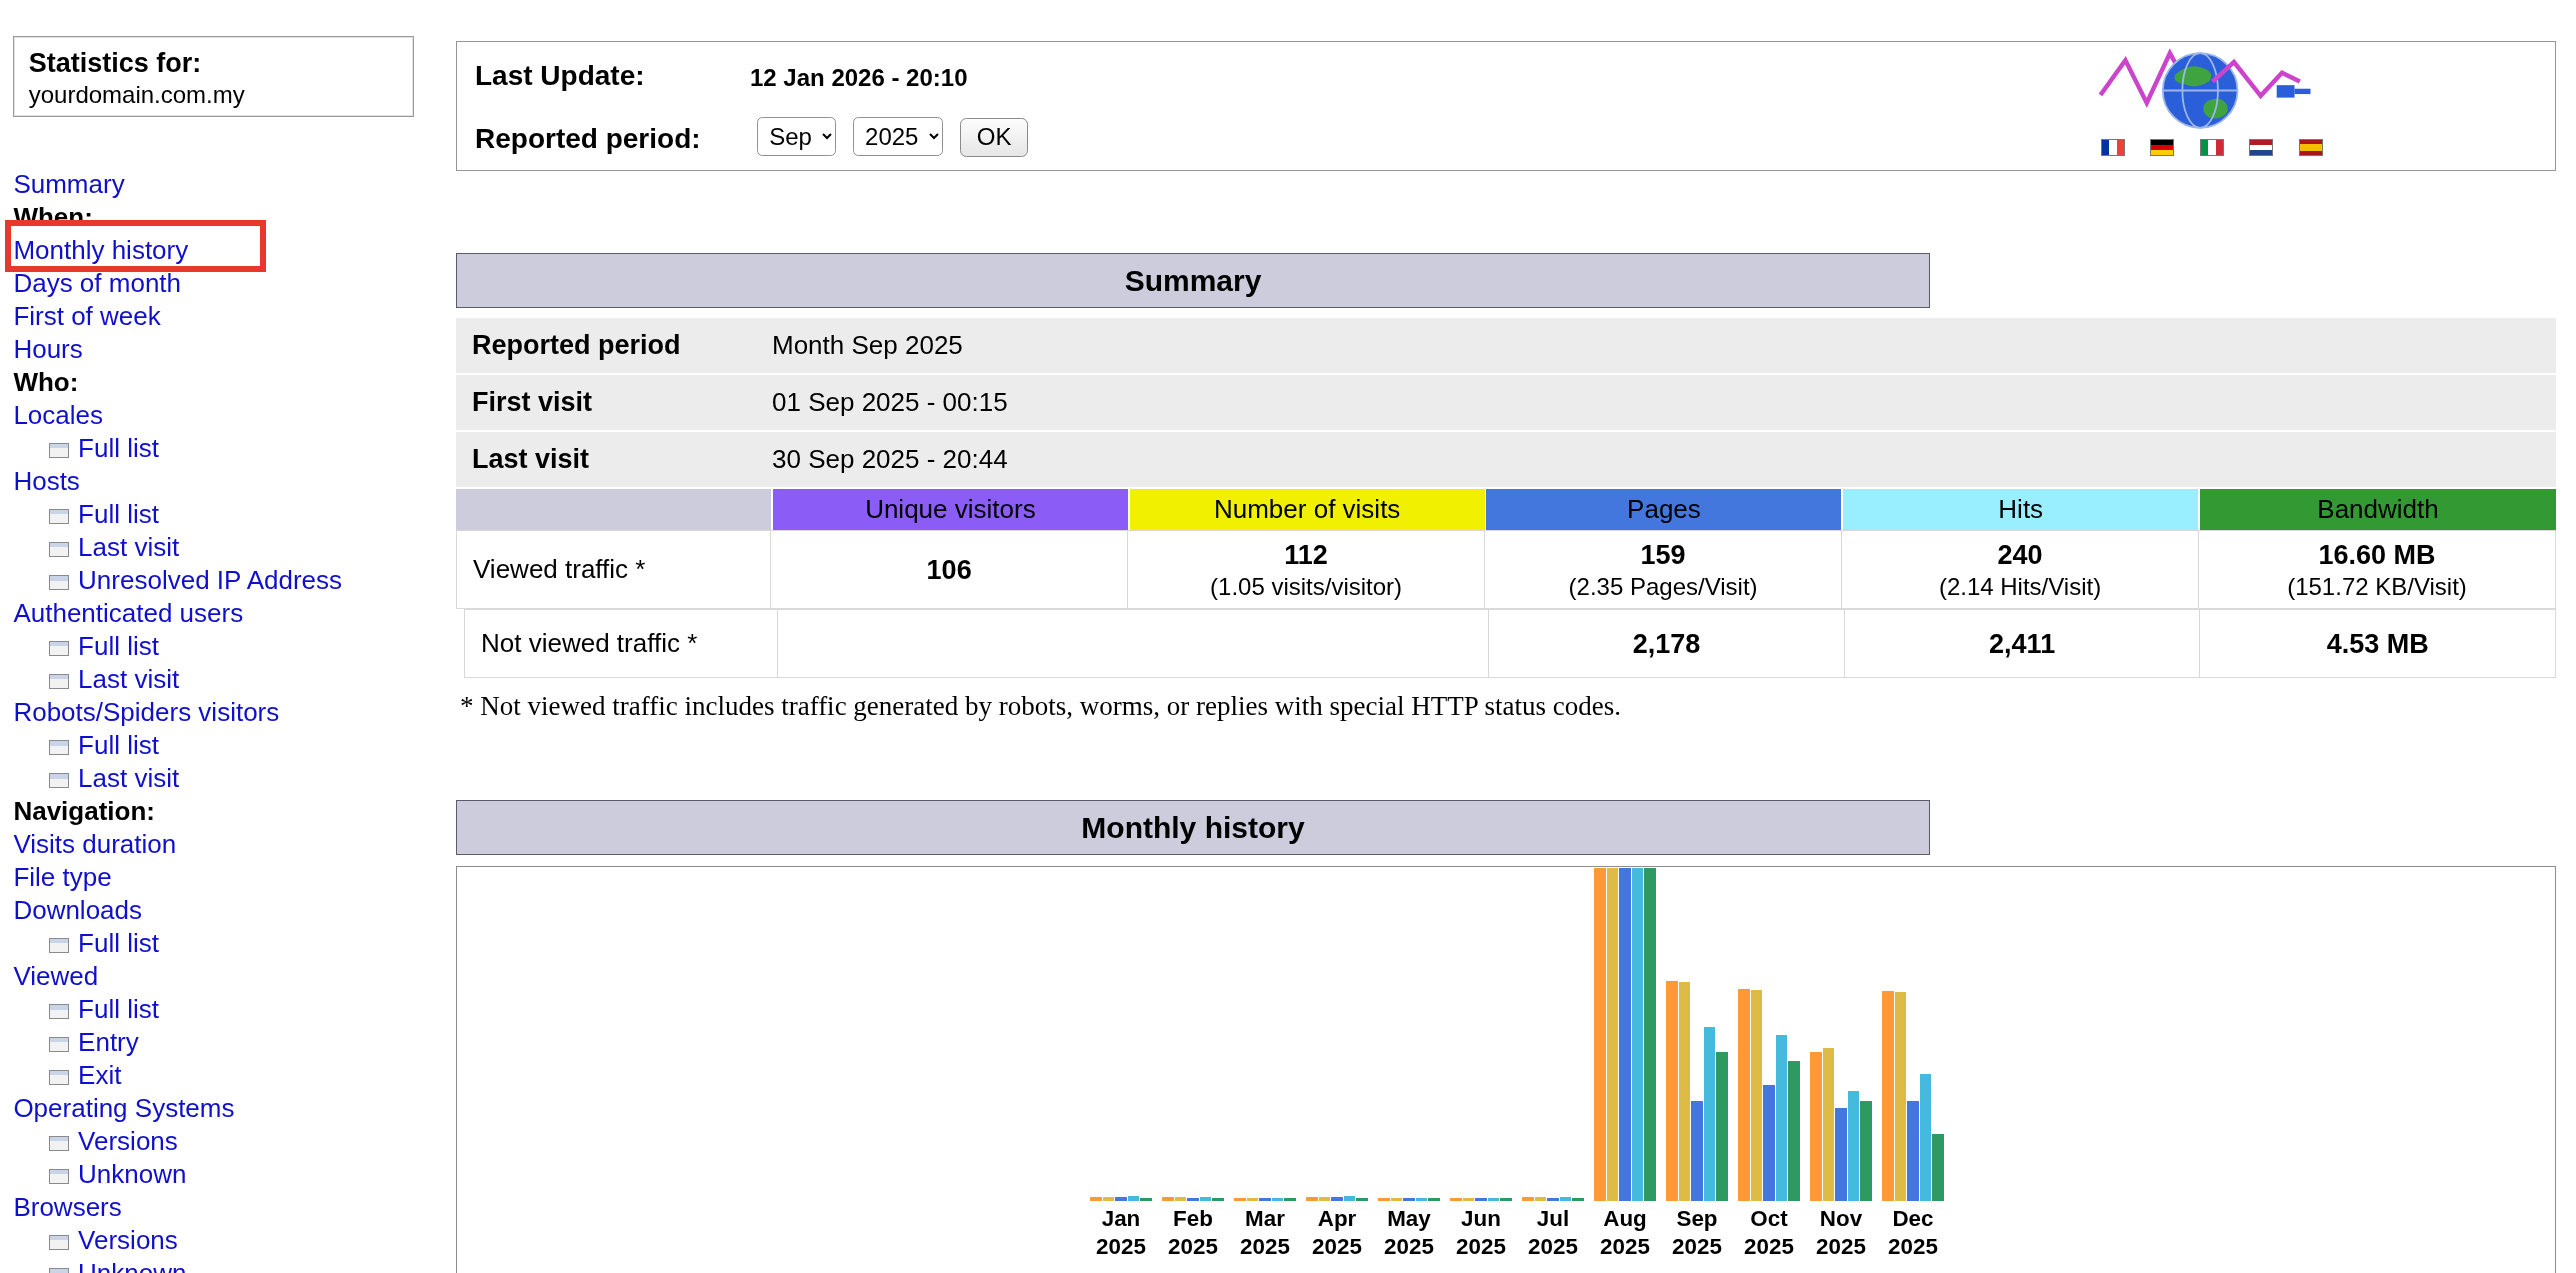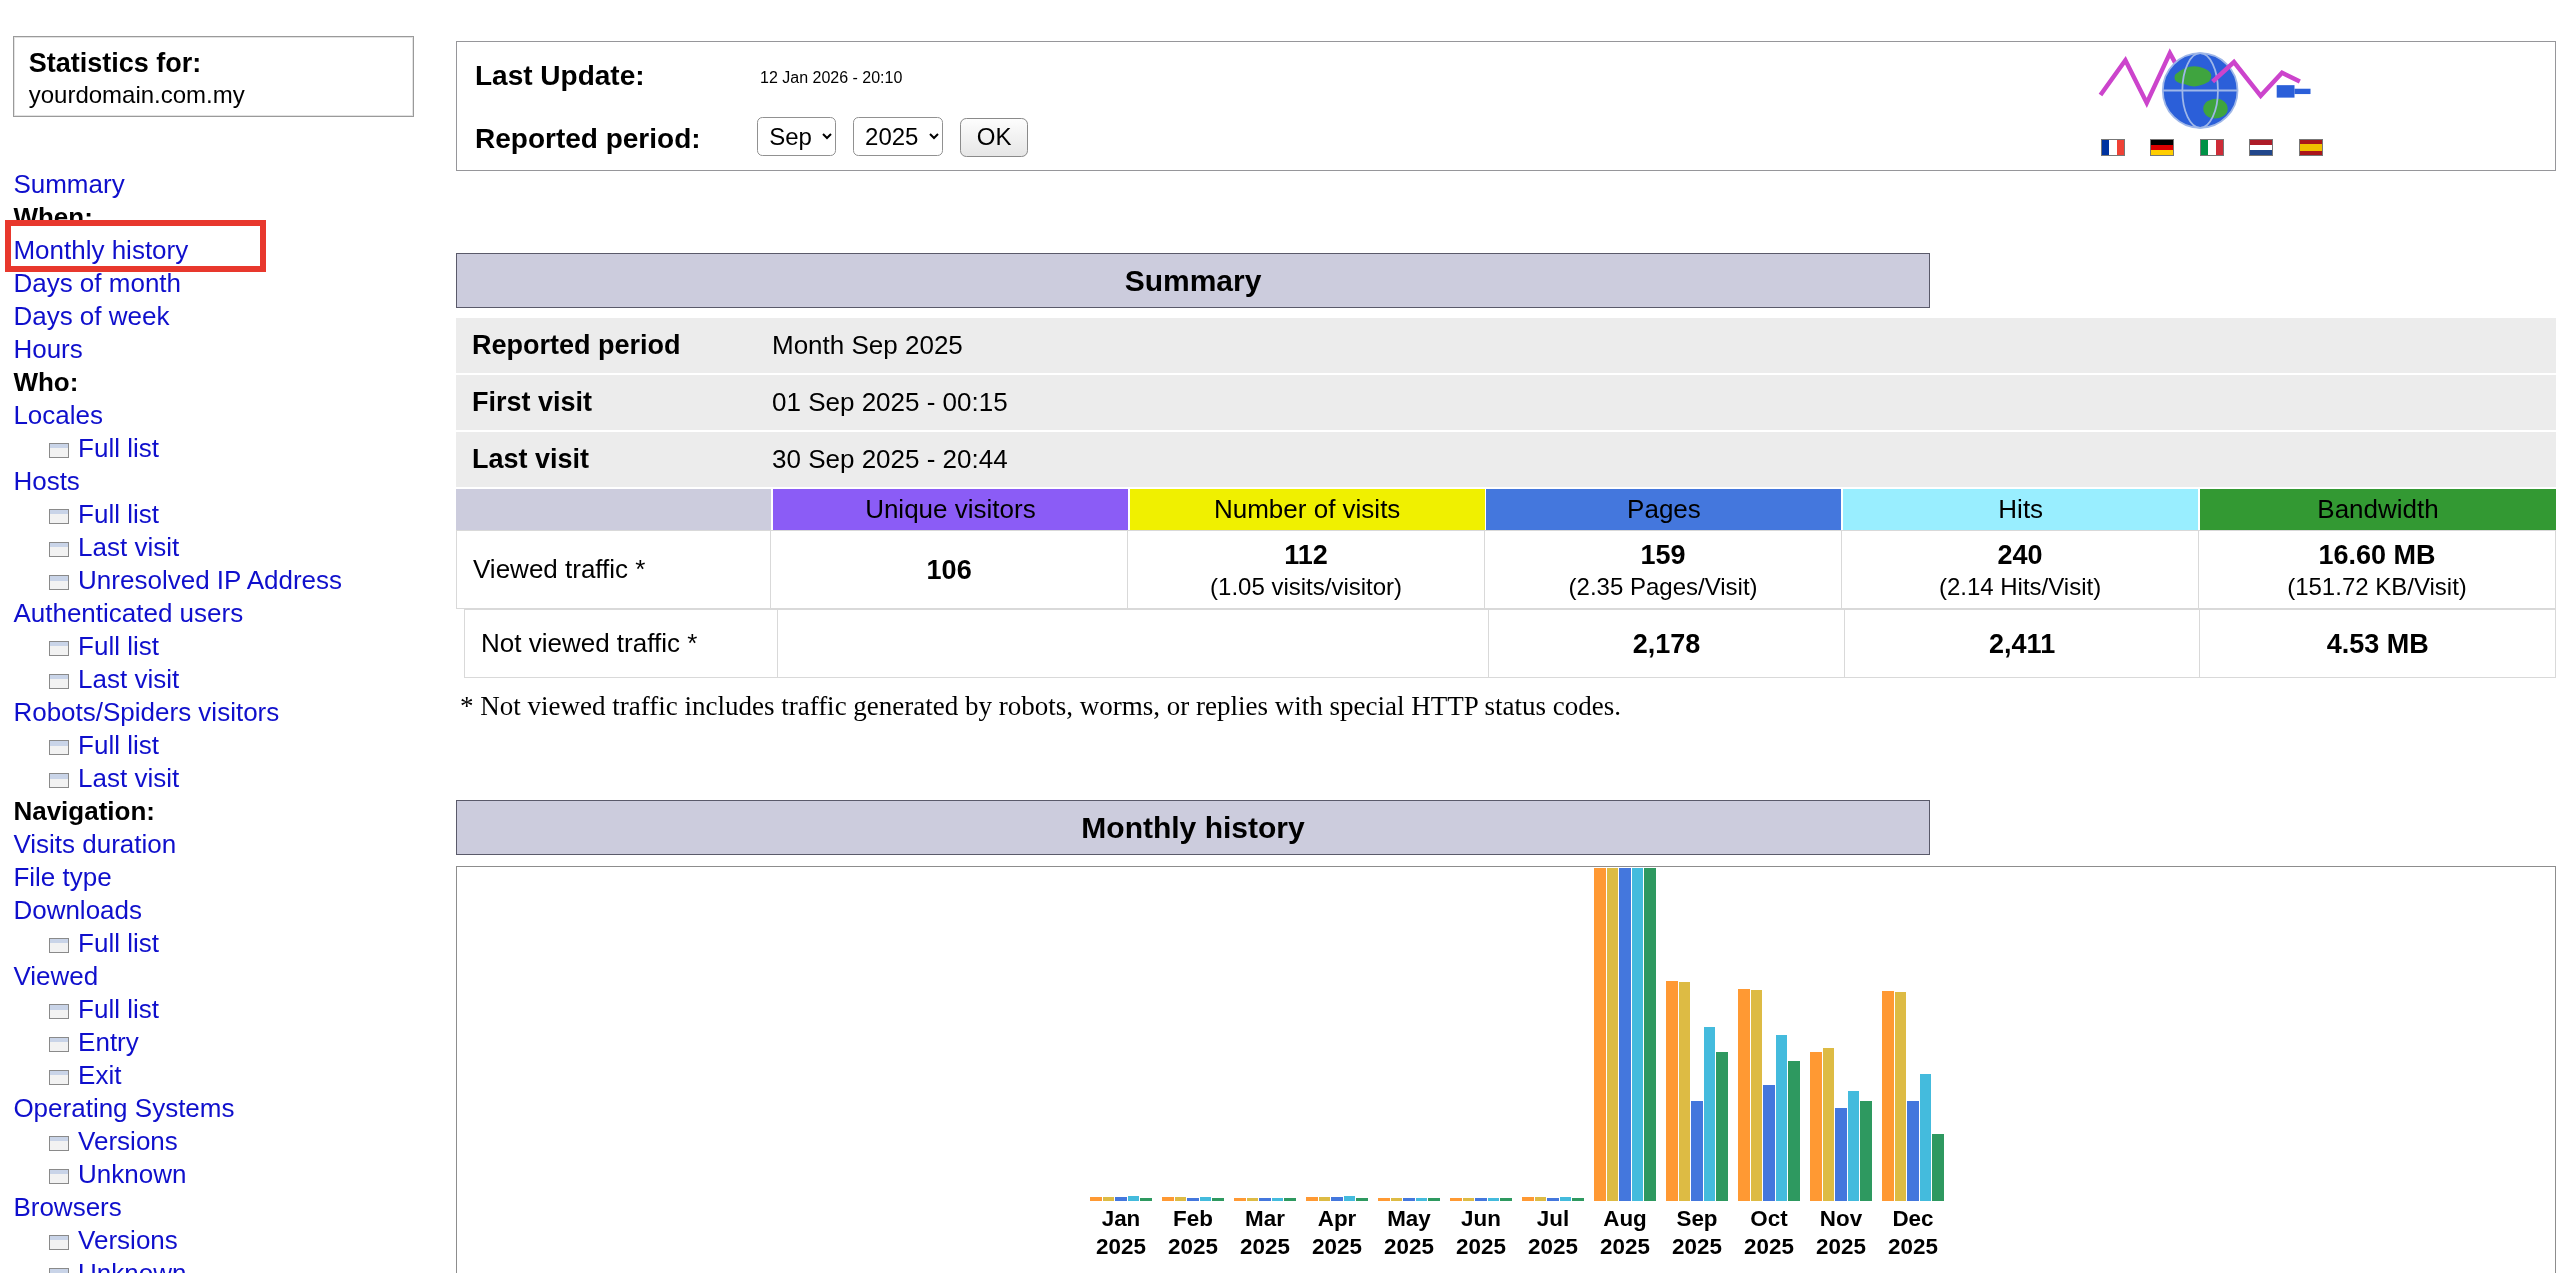--- a/index.html
+++ b/index.html
@@ -21,21 +21,21 @@
 
   .hl-box { position:absolute; left:5.4px; top:220px; width:261px; height:52px;
             border:6.3px solid #e8382d; z-index:10; pointer-events:none; }
 
   
   .topbar { position:absolute; left:456px; top:41px; width:2100px; height:130px;
             border:1.8px solid #96969a; background:#fff; }
   .row1 { position:absolute; left:18px; top:16px; height:36px; line-height:36px; }
   .row2 { position:absolute; left:18px; top:75px; height:43px; line-height:43px; }
   .blbl { font-weight:bold; font-size:28px; display:inline-block; }
-  .luval { position:absolute; left:303px; top:19.7px; font-size:16px; line-height:32px; }
+  .luval { position:absolute; left:293px; top:19.7px; font-size:24px; line-height:32px;font-weight:bold; }
   .sel { font-size:24px; height:39px; margin-right:12.5px; border:0.9px solid #919191; background:#fff; border-radius:5.4px; padding:0 7.2px; }
   .okbtn { font-size:24px; height:39px; padding:0 16px; border:0.9px solid #8a8a8a; border-radius:6.3px;
            background:linear-gradient(#fdfdfd,#e6e6e6); cursor:pointer; }
   .rp-controls { position:absolute; left:300px; top:75px; }
   .logo-wrap { position:absolute; left:1641px; top:3.6px; width:215px; }
   .flags { position:absolute; left:1644px; top:97px; }
   .flag { display:inline-block; width:24px; height:17px; margin-right:21.5px; border:0.9px solid #777; cursor:pointer; }
   .flag-fr { background:linear-gradient(to right,#0033a0 0 33%,#fff 33% 66%,#ef4135 66%); }
   .flag-de { background:linear-gradient(to bottom,#000 0 33%,#d00 33% 66%,#ffce00 66%); }
   .flag-it { background:linear-gradient(to right,#009246 0 33%,#fff 33% 66%,#ce2b37 66%); }
@@ -91,21 +91,21 @@
 <div class="statbox">
   <div class="t1">Statistics for:</div>
   <div class="t2">yourdomain.com.my</div>
 </div>
 
 <div class="nav">
   <div class="nv">Summary</div>
   <div class="nv h">When:</div>
   <div class="nv">Monthly history</div>
   <div class="nv">Days of month</div>
-  <div class="nv">Days of week</div>
+  <div class="nv">First of week</div>
   <div class="nv">Hours</div>
   <div class="nv h">Who:</div>
   <div class="nv">Locales</div>
   <div class="nv s"><span class="ni"></span><span>Full list</span></div>
   <div class="nv">Hosts</div>
   <div class="nv s"><span class="ni"></span><span>Full list</span></div>
   <div class="nv s"><span class="ni"></span><span>Last visit</span></div>
   <div class="nv s"><span class="ni"></span><span>Unresolved IP Address</span></div>
   <div class="nv">Authenticated users</div>
   <div class="nv s"><span class="ni"></span><span>Full list</span></div>

